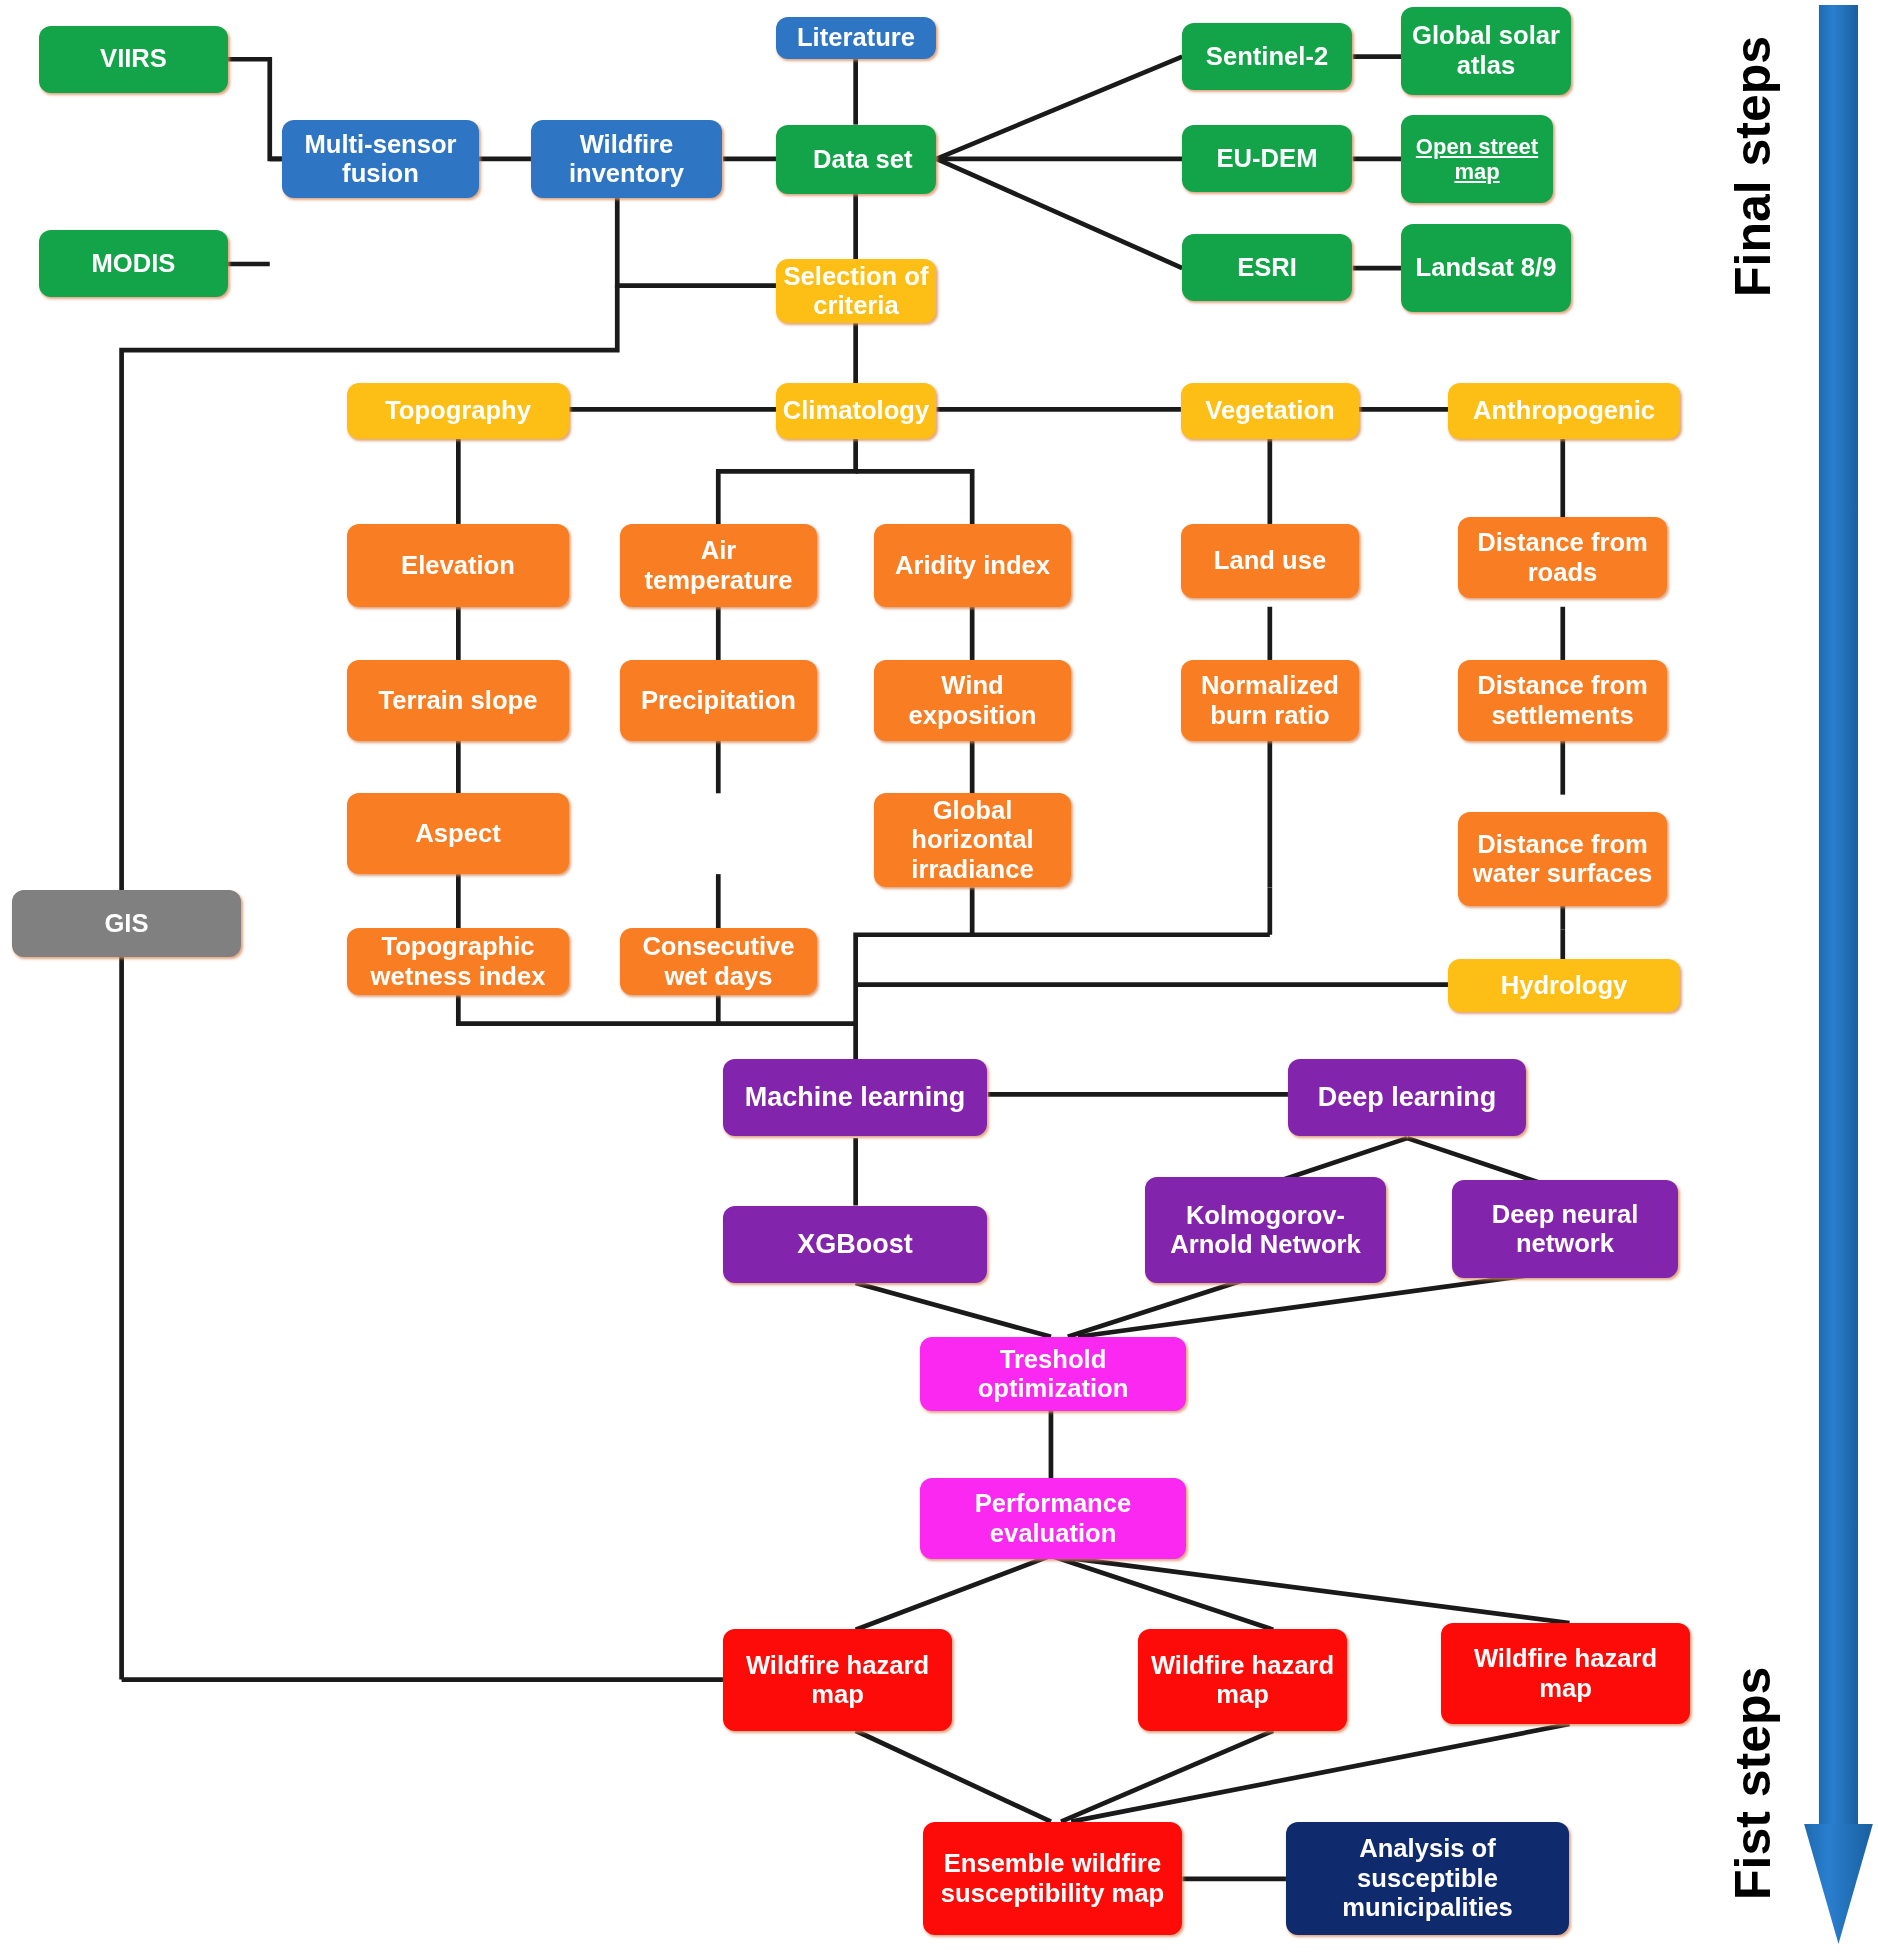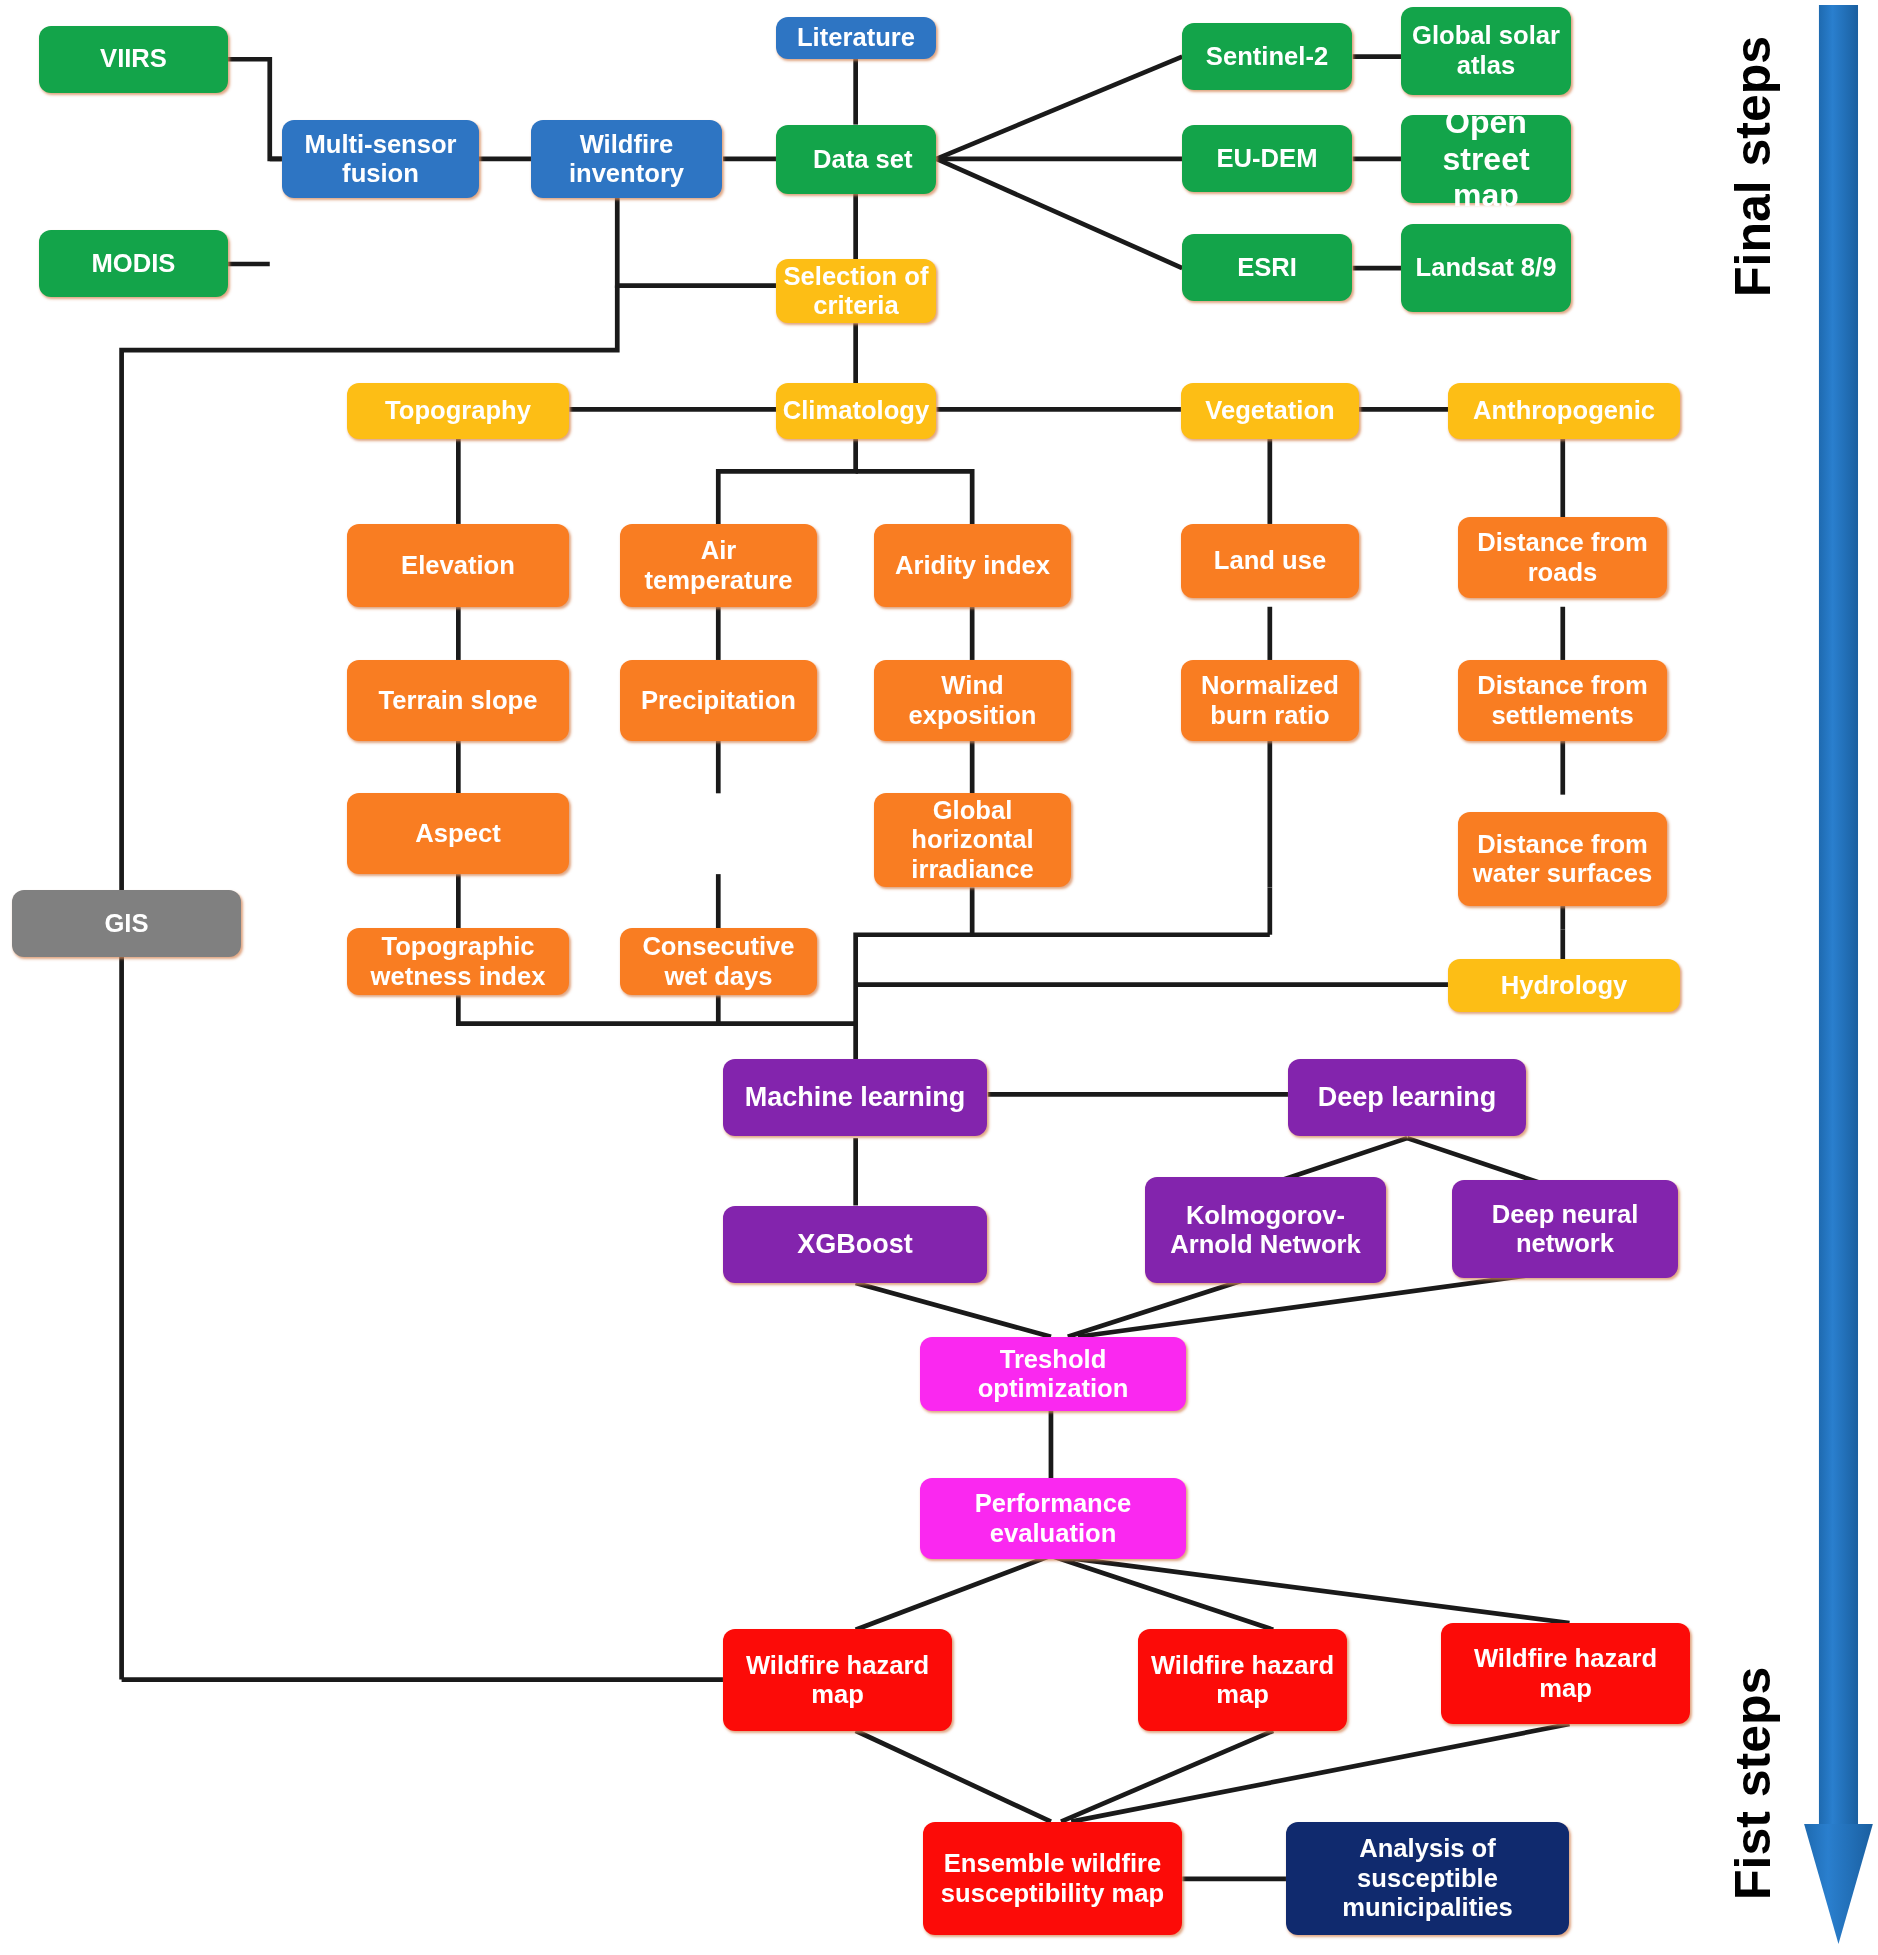--- a/index.html
+++ b/index.html
@@ -153,21 +153,21 @@
     </div>
 
   <div class="node green" style="left:1401px;top:6.7px;width:170px;height:88px;font-size:25.6px;">
     <span>Global solar atlas</span>
     </div>
 
   <div class="node green" style="left:1182px;top:125px;width:170px;height:67px;font-size:25.6px;">
     <span>EU-DEM</span>
     </div>
 
-  <div class="node green" style="left:1401px;top:115px;width:170px;height:88px;font-size:32px;">
+  <div class="node green" style="left:1401px;top:115px;width:152px;height:88px;font-size:22px;text-decoration:underline;">
     <span>Open street map</span>
     </div>
 
   <div class="node green" style="left:1182px;top:234px;width:170px;height:67px;font-size:25.6px;">
     <span>ESRI</span>
     </div>
 
   <div class="node green" style="left:1401px;top:224px;width:170px;height:88px;font-size:25.6px;">
     <span>Landsat 8/9</span>
     </div>

